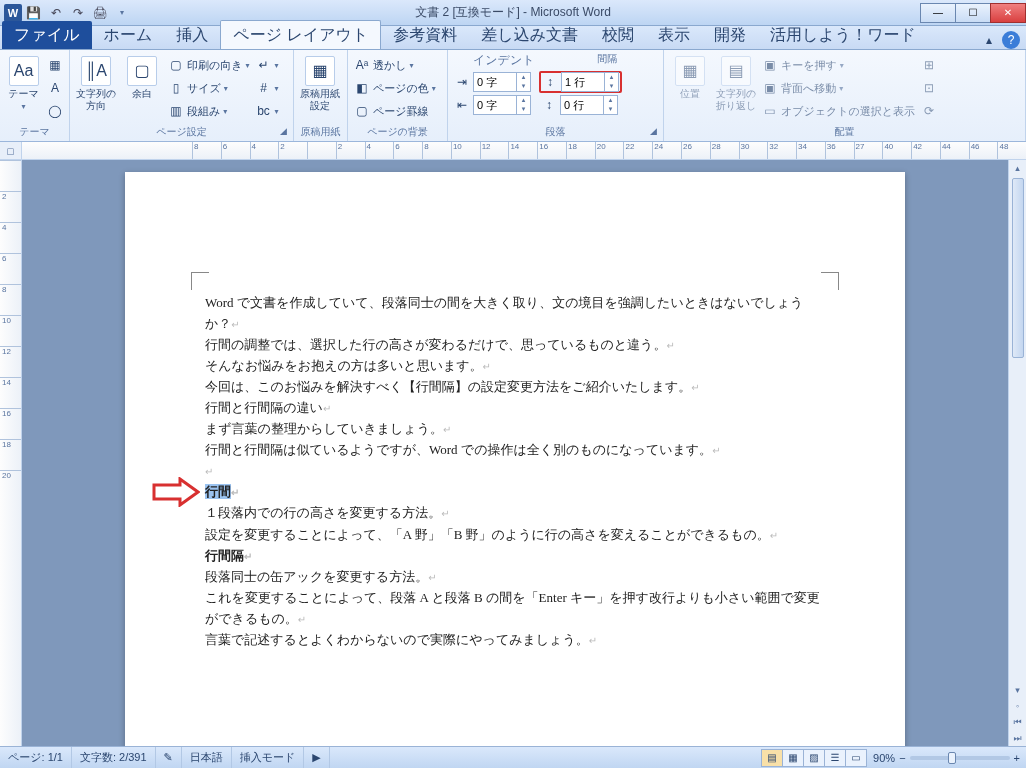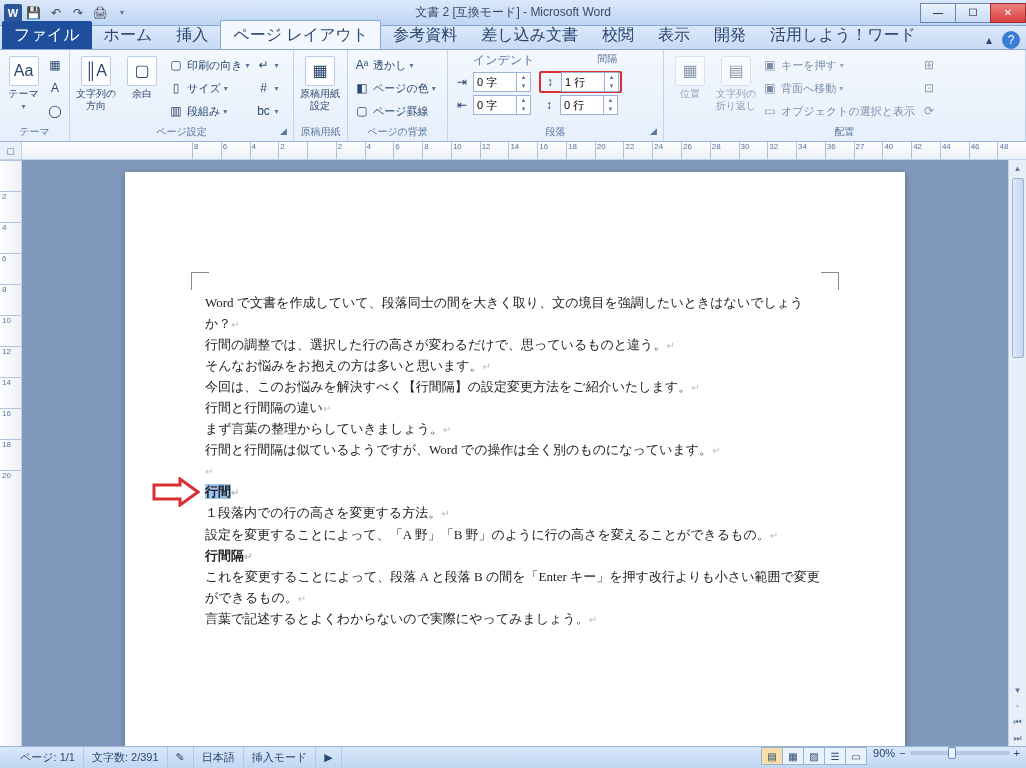--- a/index.html
+++ b/index.html
@@ -61,21 +61,21 @@
   .arrow { position:absolute; left:27px; top:305px; }
   .arrow svg { width:48px; height:30px; }
   .crop { position:absolute; width:18px; height:18px; }
   .crop.tl { top:100px; left:66px; border-left:1px solid #888; border-top:1px solid #888; }
   .crop.tr { top:100px; right:66px; border-right:1px solid #888; border-top:1px solid #888; }
   .vscroll { position:absolute; top:18px; right:0; width:18px; bottom:0; background:#e8eff9; border-left:1px solid #c0d3ec; display:flex; flex-direction:column; align-items:center; }
   .vscroll .sbtn { height:16px; width:100%; font-size:9px; color:#5a75a0; text-align:center; line-height:16px; }
   .vscroll .thumb { width:12px; background:linear-gradient(90deg,#dfe9f7,#c3d6f0); border:1px solid #9ab3d6; border-radius:2px; }
 
   
-  .status { height:22px; background:linear-gradient(#dae8fb,#c0d6f2); border-top:1px solid #9ab3d6; display:flex; align-items:flex-start; font-size:11px; color:#2b466f;padding-left:12px; }
+  .status { height:22px; background:linear-gradient(#dae8fb,#c0d6f2); border-top:1px solid #9ab3d6; display:flex; align-items:center; font-size:11px; color:#2b466f; }
   .status .cell { padding:0 8px; border-right:1px solid #b2c8e5; height:100%; display:flex; align-items:center; gap:3px; }
   .status .spacer { flex:1; }
   .viewbtns { display:flex; }
   .viewbtns span { width:22px; height:18px; border:1px solid #9ab3d6; background:#eaf2fd; margin-left:-1px; display:flex; align-items:center; justify-content:center; font-size:10px; }
   .viewbtns span.on { background:#f8e0a8; }
   .zoom { display:flex; align-items:center; gap:4px; padding:0 6px; }
   .zoom .track { width:100px; height:4px; background:#b2c8e5; position:relative; border-radius:2px; }
   .zoom .track .th { position:absolute; left:38px; top:-4px; width:8px; height:12px; background:#eaf2fd; border:1px solid #6a87b0; border-radius:2px; }
 </style>
 </head>
@@ -383,20 +383,21 @@
         <p>そんなお悩みをお抱えの方は多いと思います。<span class="pm">↵</span></p>
         <p>今回は、このお悩みを解決すべく【行間隔】の設定変更方法をご紹介いたします。<span class="pm">↵</span></p>
         <p>行間と行間隔の違い<span class="pm">↵</span></p>
         <p>まず言葉の整理からしていきましょう。<span class="pm">↵</span></p>
         <p>行間と行間隔は似ているようですが、Word での操作は全く別のものになっています。<span class="pm">↵</span></p>
         <p><span class="pm">↵</span></p>
         <p class="bold"><span class="sel">行間</span><span class="pm">↵</span></p>
         <p>１段落内での行の高さを変更する方法。<span class="pm">↵</span></p>
         <p>設定を変更することによって、「A 野」「B 野」のように行の高さを変えることができるもの。<span class="pm">↵</span></p>
         <p class="bold">行間隔<span class="pm">↵</span></p>
+        <p>段落同士の缶アックを変更する方法。<span class="pm">↵</span></p>
         <p>これを変更することによって、段落 A と段落 B の間を「Enter キー」を押す改行よりも小さい範囲で変更ができるもの。<span class="pm">↵</span></p>
         <p>言葉で記述するとよくわからないので実際にやってみましょう。<span class="pm">↵</span></p>
       </div>
   </div>
   <div class="vscroll">
     <div class="sbtn">▴</div>
     <div class="thumb" style="height:180px;margin-top:2px"></div>
     <div style="flex:1"></div>
     <div class="sbtn">▾</div>
     <div class="sbtn">◦</div>

